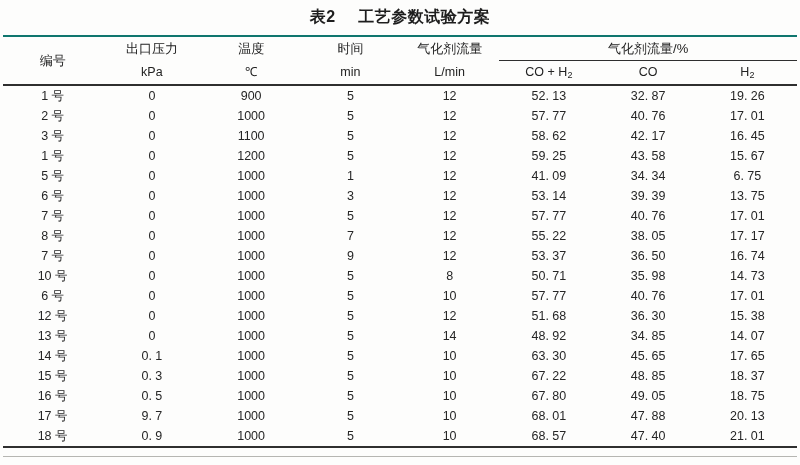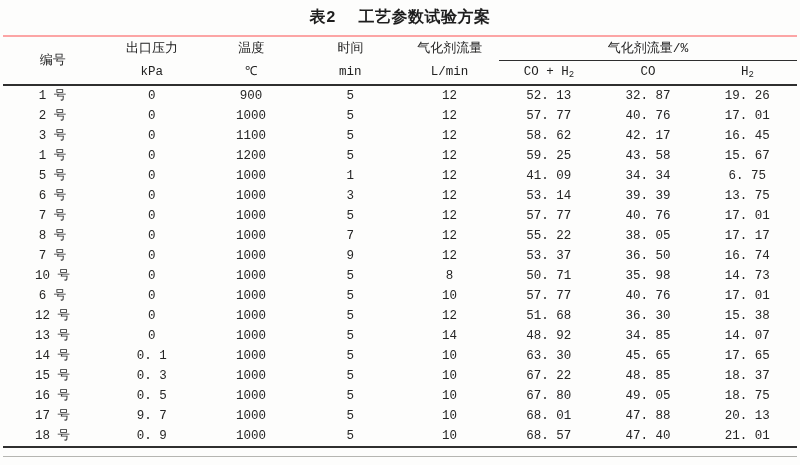--- a/index.html
+++ b/index.html
@@ -4,39 +4,39 @@
 <style>
   html, body {
     margin: 0; padding: 0;
     width: 800px; height: 465px;
     background: #fdfdfc;
     overflow: hidden;
   }
   .page {
     position: relative;
     width: 800px; height: 465px;
-    font-family: Liberation Mono, monospace;
+    font-family: Liberation Sans, sans-serif;
     color: #242424;
   }
   .title {
     text-align: center;
     padding-top: 7px;
     height: 26px;
     font-size: 16px;
     font-weight: bold;
     letter-spacing: 0.5px;
     color: #1e1e1e;
   }
   .title .title-text { margin-left: 1.4em; }
   .tbl {
     width: 794px;
     margin: 2px 3px 8px 3px;
     border-collapse: collapse;
     table-layout: fixed;
-    border-top: 2px solid #fca5a5;
+    border-top: 2px solid #0f766e;
     border-bottom: 2px solid #2f2f2f;
   }
   .tbl col { width: 12.5%; }
   thead { border-bottom: 2px solid #2f2f2f; }
   thead th {
     font-weight: normal;
     font-size: 13px;
     text-align: center;
     vertical-align: middle;
     height: 23px;

